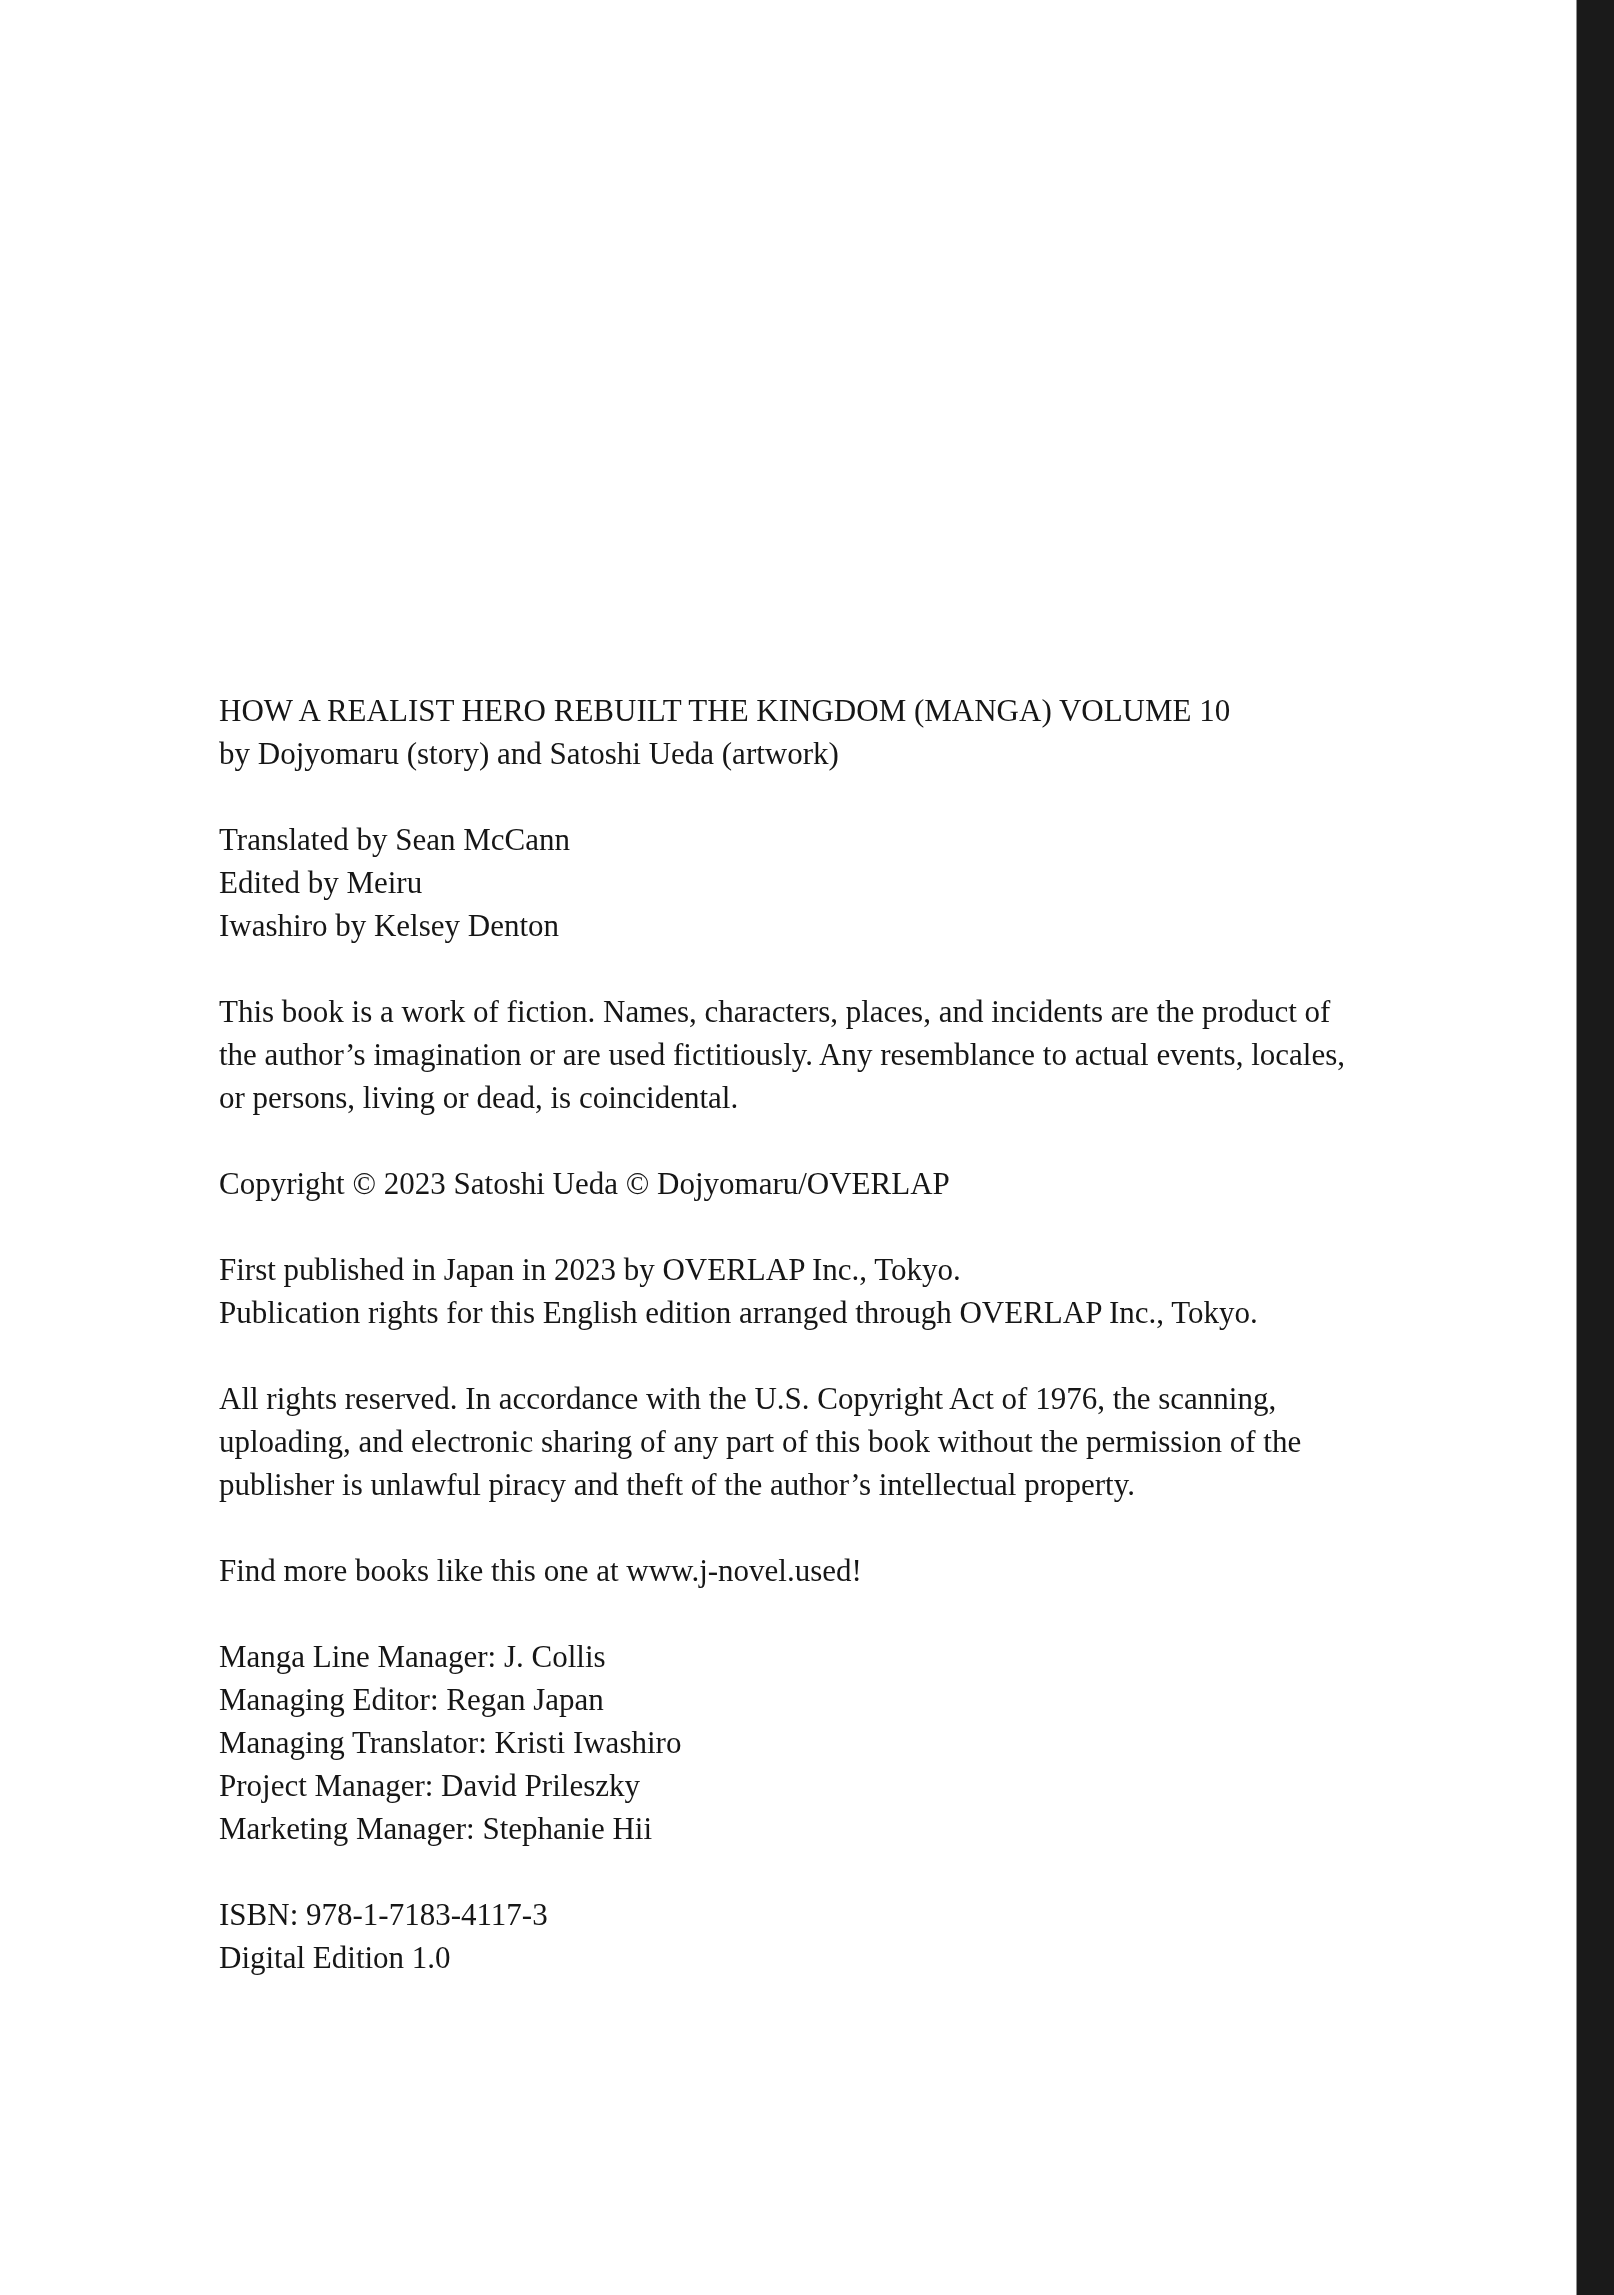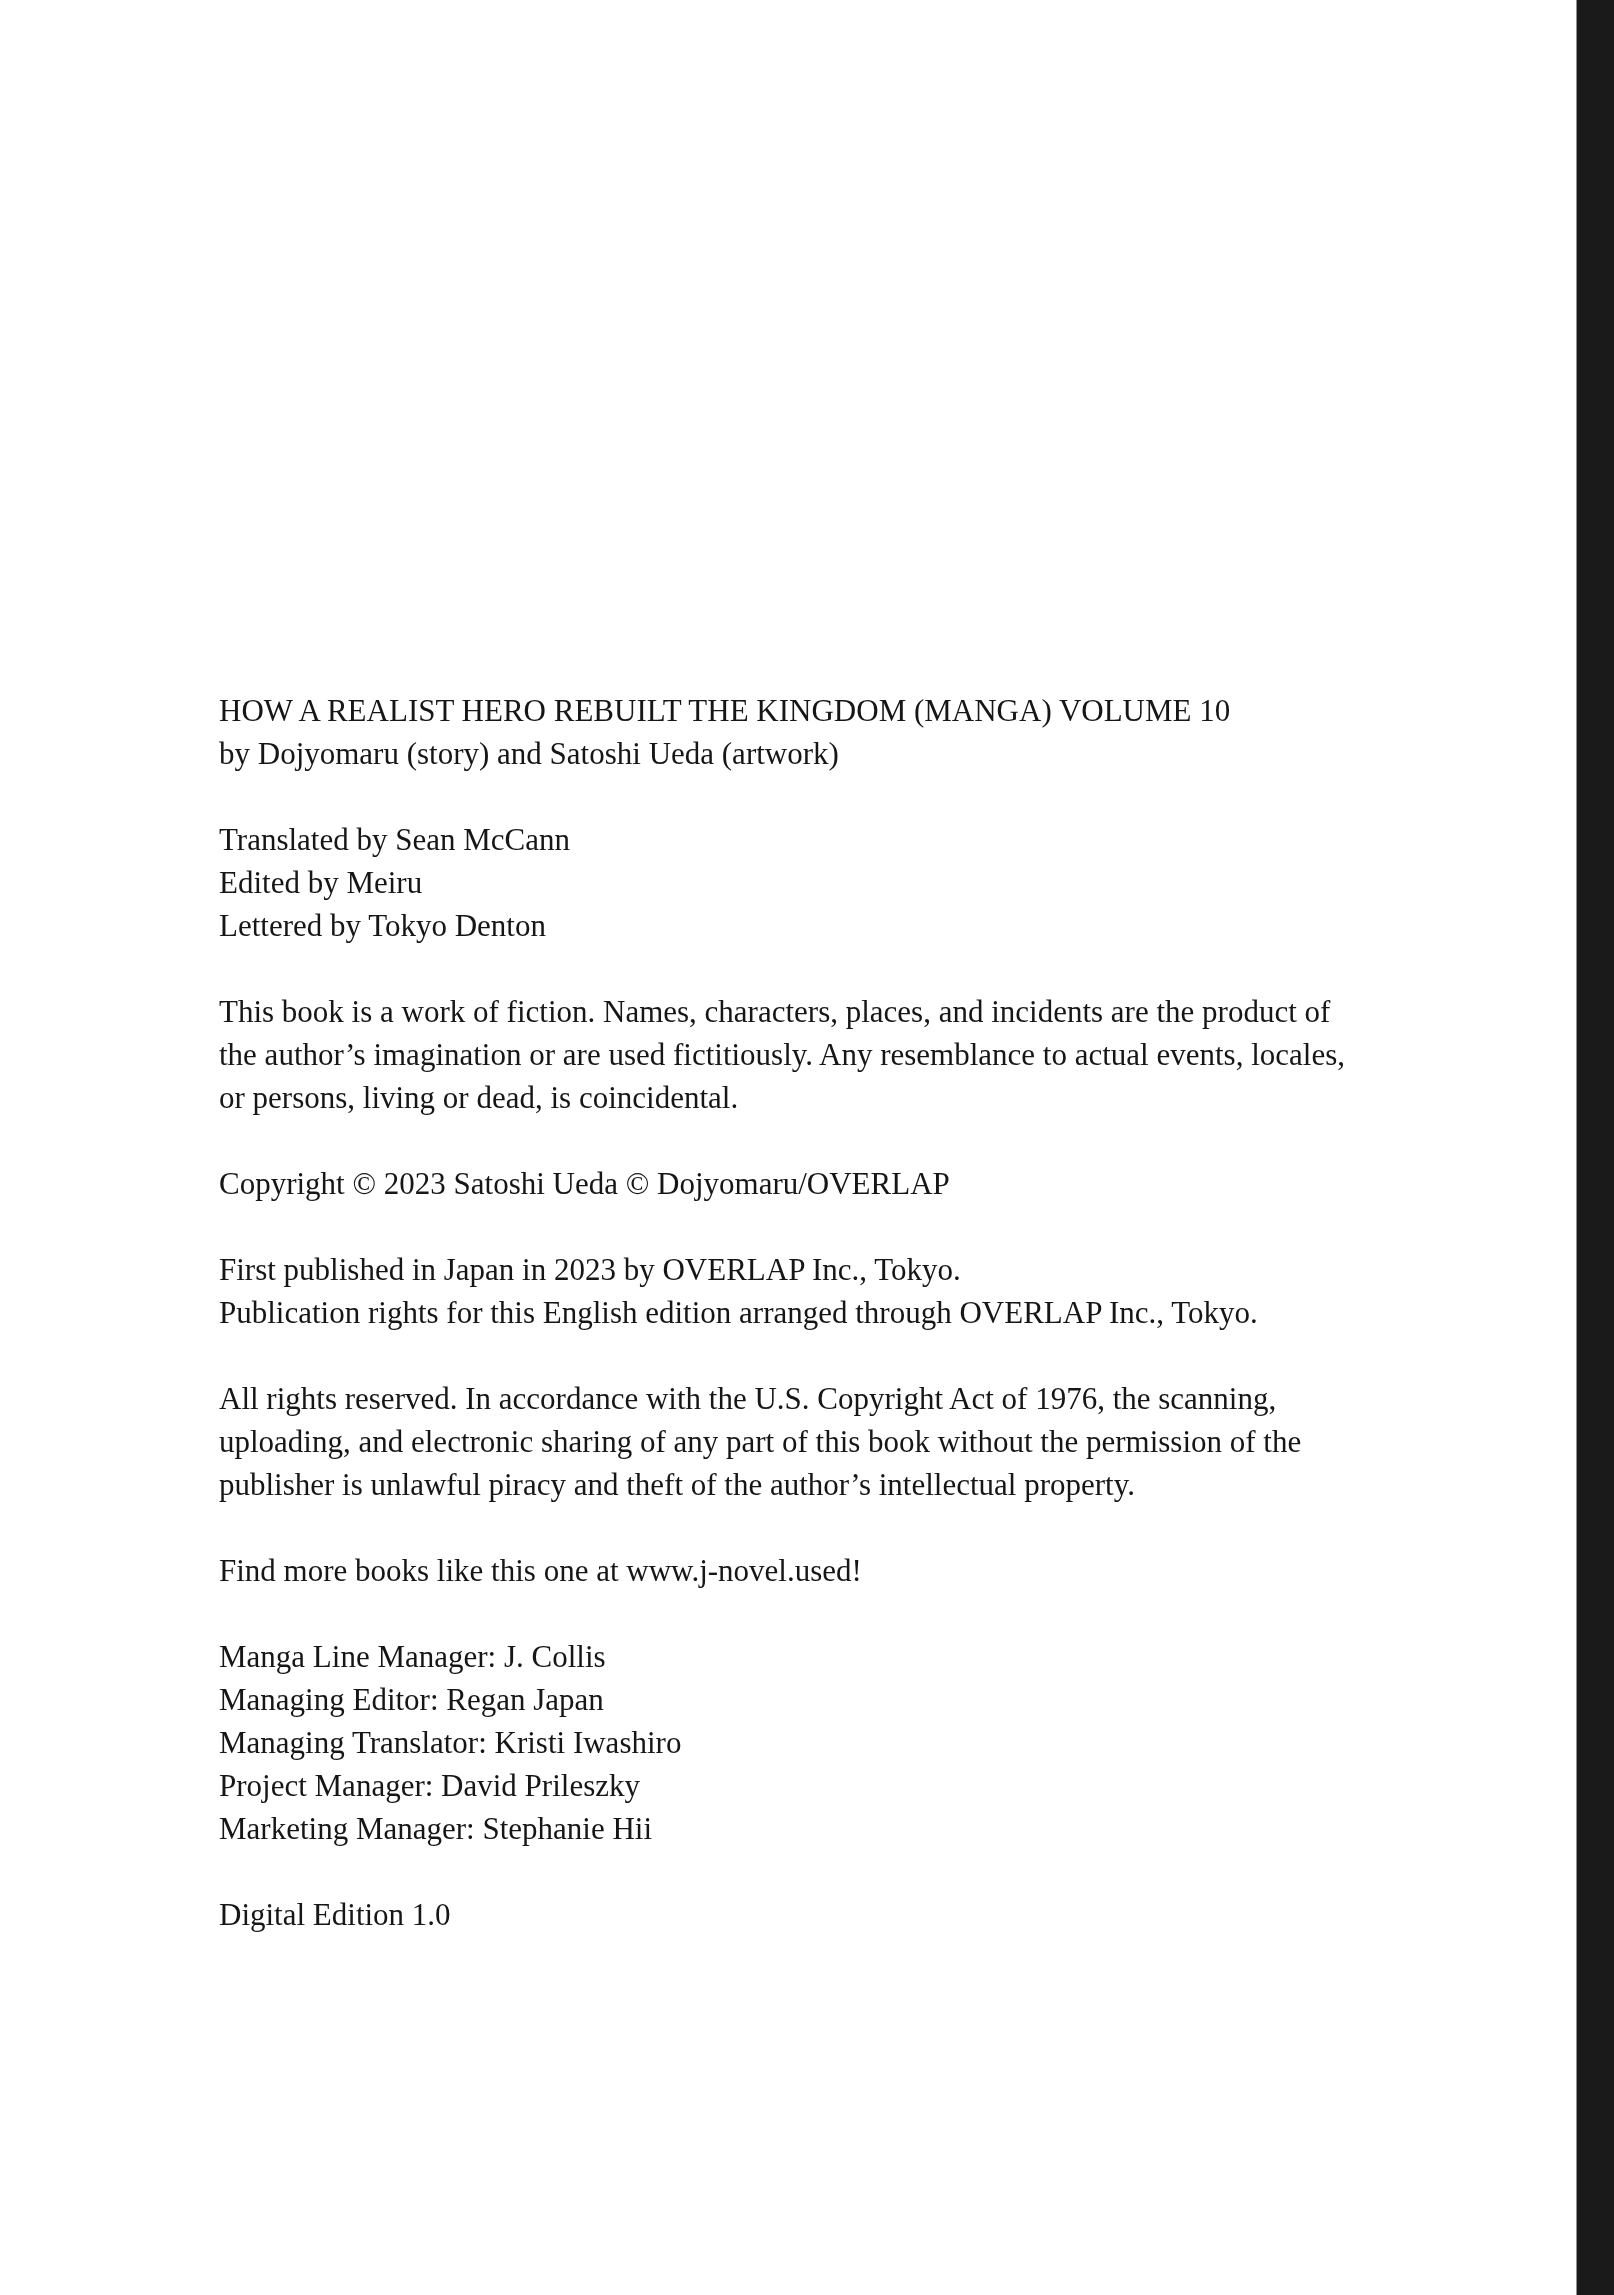--- a/index.html
+++ b/index.html
@@ -37,21 +37,21 @@
   <div class="colophon">
 
     <div class="block">
       <div class="line">HOW A REALIST HERO REBUILT THE KINGDOM (MANGA) VOLUME 10</div>
       <div class="line">by Dojyomaru (story) and Satoshi Ueda (artwork)</div>
     </div>
 
     <div class="block">
       <div class="line">Translated by Sean McCann</div>
       <div class="line">Edited by Meiru</div>
-      <div class="line">Lettered by Tokyo Denton</div>
+      <div class="line">Iwashiro by Kelsey Denton</div>
     </div>
 
     <div class="block">
       <div class="line">This book is a work of fiction. Names, characters, places, and incidents are the product of</div>
       <div class="line">the author’s imagination or are used fictitiously. Any resemblance to actual events, locales,</div>
       <div class="line">or persons, living or dead, is coincidental.</div>
     </div>
 
     <div class="block">
       <div class="line">Copyright © 2023 Satoshi Ueda © Dojyomaru/OVERLAP</div>
@@ -74,20 +74,21 @@
 
     <div class="block">
       <div class="line">Manga Line Manager: J. Collis</div>
       <div class="line">Managing Editor: Regan Japan</div>
       <div class="line">Managing Translator: Kristi Iwashiro</div>
       <div class="line">Project Manager: David Prileszky</div>
       <div class="line">Marketing Manager: Stephanie Hii</div>
     </div>
 
     <div class="block">
+      <div class="line">ISBN: 978-1-7183-4117-3</div>
       <div class="line">Digital Edition 1.0</div>
     </div>
 
   </div>
 
   <div class="edge-bar"></div>
 
 </div>
 
 

